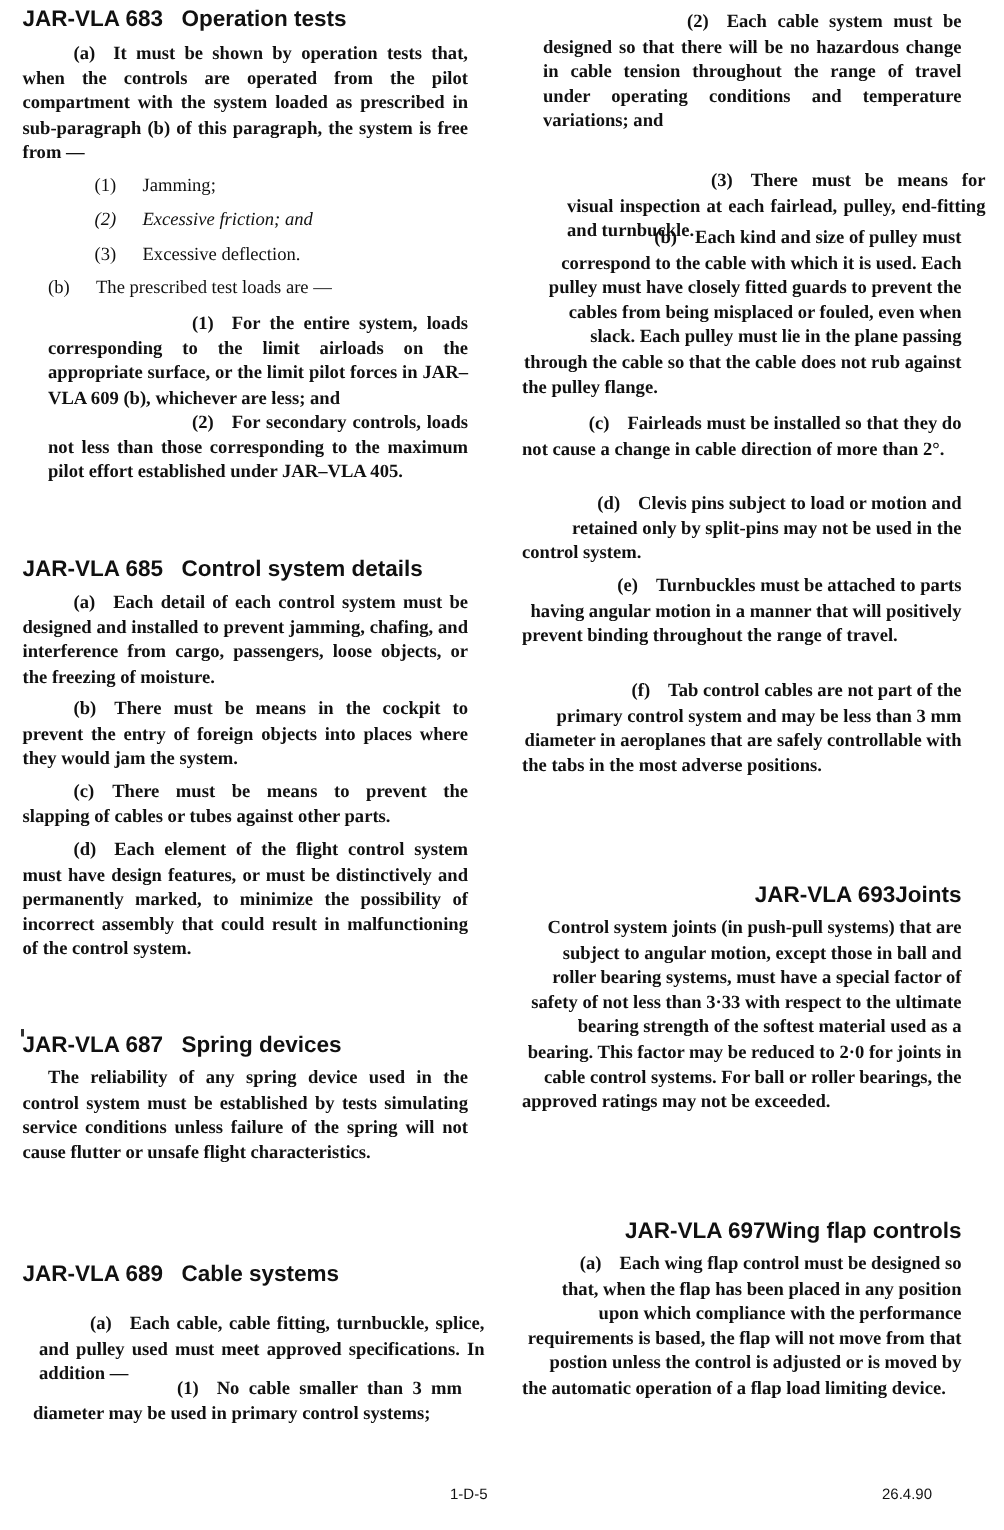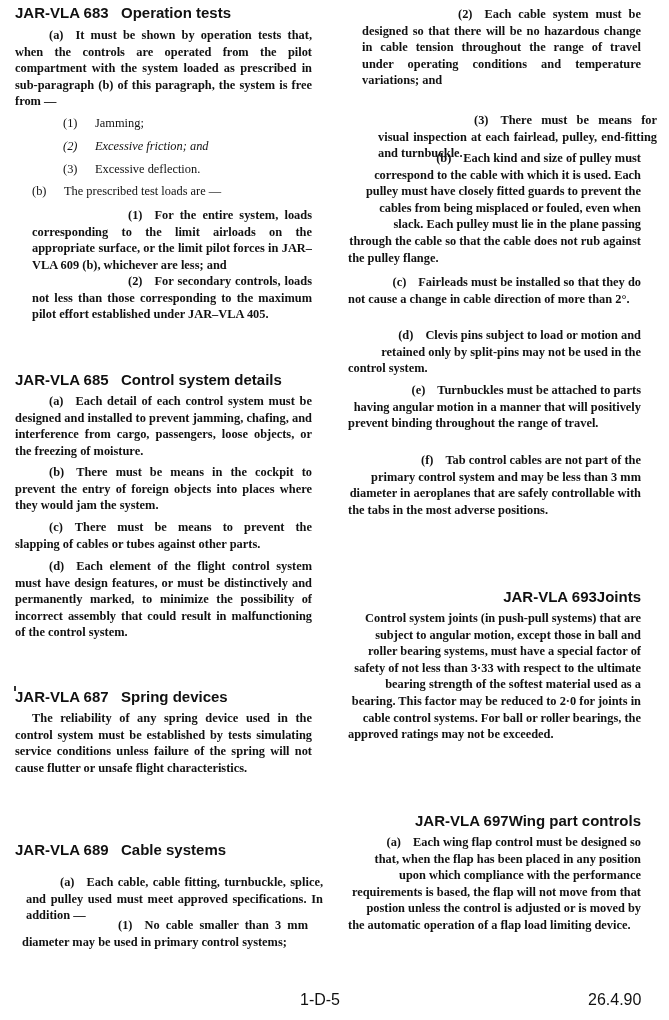--- a/index.html
+++ b/index.html
@@ -7,21 +7,21 @@
   .blk { position: absolute; font-family: "Liberation Serif", "DejaVu Serif", serif; font-size: 12.4px; line-height: 16.6px; text-align: justify; font-weight: bold; }
   .lc { left: 15px; width: 297px; }
   .rc { left: 348px; width: 293px; text-align: right; }
   .h { position: absolute; font-family: "Liberation Sans", "DejaVu Sans", sans-serif; font-weight: bold; font-size: 15px; line-height: 14px; white-space: nowrap; }
   .h .num { display: inline-block; width: 106px; }
   .ind1 { text-indent: 17px; }
   .ind2 { text-indent: 48px; }
   .lbl { display: inline-block; margin-right: 12px; }
   .list { position: absolute; font-family: "Liberation Serif", "DejaVu Serif", serif; font-size: 12.4px; line-height: 16.6px; white-space: nowrap; }
   .list .lbl { width: 32px; margin-right: 0; }
-  .foot { position: absolute; font-family: "Liberation Sans", "DejaVu Sans", sans-serif; font-size: 16px; top: 991px; }
+  .foot { position: absolute; font-family: "Liberation Sans", "DejaVu Sans", sans-serif; font-size: 10px; top: 991px; }
   .tick { position: absolute; width: 2px; height: 5px; background: #333; }
   .last { text-align-last: left; }
 </style>
 </head>
 <body>
 
 <div class="h lc" style="top:6px;">
   <span class="num">JAR-VLA 683</span><span>Operation tests</span>
 </div>
 <p class="blk lc ind1 last" style="top:27px;margin:0;">
@@ -103,20 +103,20 @@
 </p>
 
 <div class="h rc" style="top:590px;">
   <span class="num">JAR-VLA 693</span><span>Joints</span>
 </div>
 <p class="blk rc ind1 last" style="top:610px;margin:0;">
   <span>Control system joints (in push-pull systems) that are subject to angular motion, except those in ball and roller bearing systems, must have a special factor of safety of not less than 3·33 with respect to the ultimate bearing strength of the softest material used as a bearing. This factor may be reduced to 2·0 for joints in cable control systems. For ball or roller bearings, the approved ratings may not be exceeded.</span>
 </p>
 
 <div class="h rc" style="top:814px;">
-  <span class="num">JAR-VLA 697</span><span>Wing part controls</span>
+  <span class="num">JAR-VLA 697</span><span>Wing flap controls</span>
 </div>
 <p class="blk rc ind1 last" style="top:834px;margin:0;">
   <span class="lbl">(a)</span><span>Each wing flap control must be designed so that, when the flap has been placed in any position upon which compliance with the performance requirements is based, the flap will not move from that postion unless the control is adjusted or is moved by the automatic operation of a flap load limiting device.</span>
 </p>
 
 <div class="foot" style="left:300px;">1-D-5</div>
 <div class="foot" style="left:588px;">26.4.90</div>
 
 </body></html>

